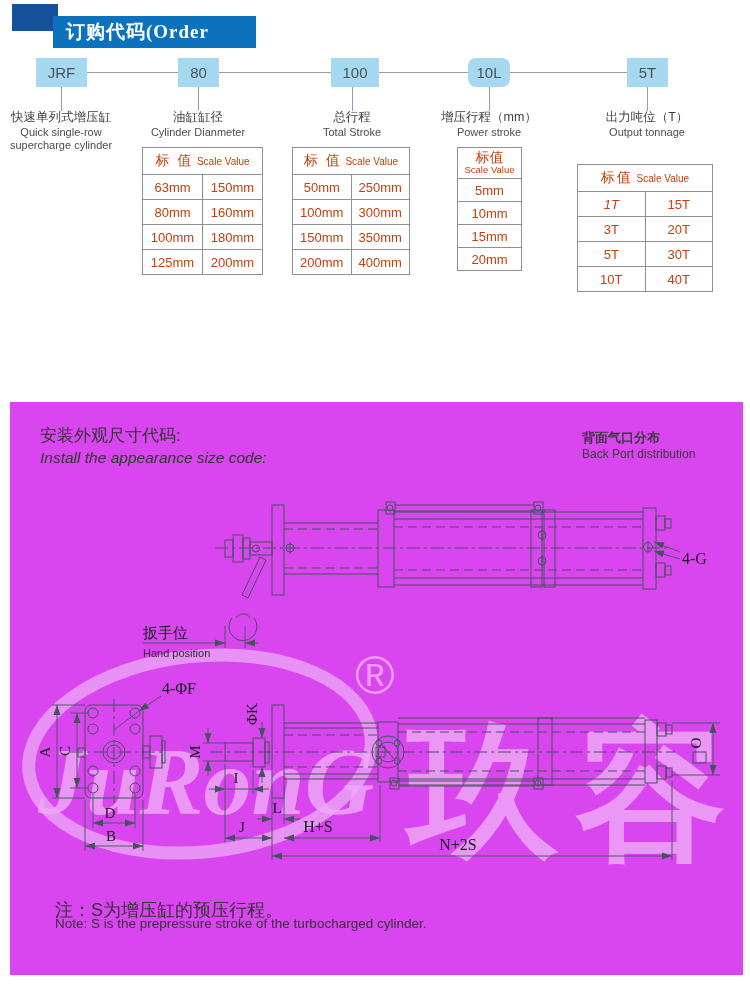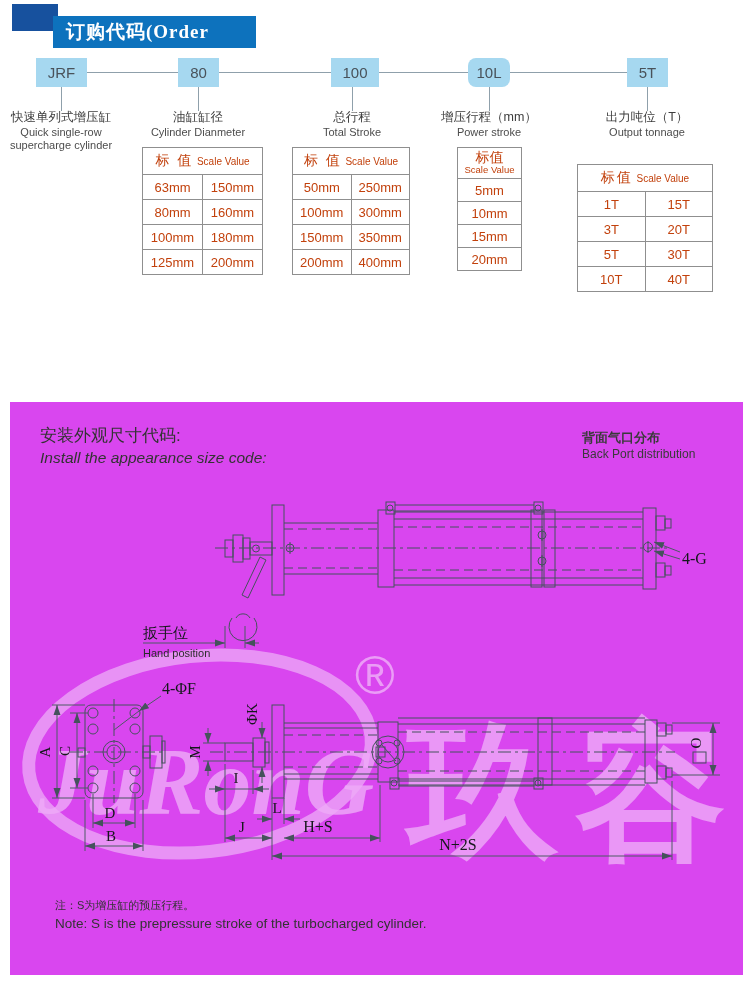--- a/index.html
+++ b/index.html
@@ -29,21 +29,21 @@
   .hd2 span{display:block;line-height:1.1;}
   .hd2 .then{font-size:9.5px;}
   
   .panel{position:absolute;left:10px;top:402px;width:733px;height:573px;background:#d946ef;
       border-radius:0;}
   .panel .t-cn{position:absolute;left:30px;top:22px;font-size:17px;color:#333333;}
   .panel .t-en{position:absolute;left:30px;top:47px;font-size:15.5px;color:#333333;font-style:italic;}
   .panel .bp-cn{position:absolute;left:572px;top:27px;font-size:13px;color:#3a3a3a;
       font-family:"Liberation Serif",serif;font-weight:bold;}
   .panel .bp-en{position:absolute;left:572px;top:45px;font-size:12px;color:#3a3a3a;}
-  .panel .note-cn{position:absolute;left:45px;top:496px;font-size:11px;color:#333333;}
+  .panel .note-cn{position:absolute;left:45px;top:496px;font-size:18px;color:#333333;}
   .panel .note-en{position:absolute;left:45px;top:514px;font-size:13.5px;color:#333333;}
   .panel svg{position:absolute;left:0;top:0;}
   .ln line,.ln rect,.ln circle,.ln path{stroke:#45525c;fill:none;stroke-width:1;}
   .dim line{stroke:#4c5a64;}
   .cl{stroke-dasharray:13 4 3 4;}
   .hid{stroke-dasharray:9 5;}
   text.dlb{font-family:"Liberation Serif",serif;font-size:15px;fill:#15181b;stroke:none;}
   text.dlb2{font-family:"Liberation Serif",serif;font-size:16px;fill:#15181b;stroke:none;}
   text.clb{font-family:"Liberation Sans",sans-serif;font-size:15px;fill:#15181b;stroke:none;}
   text.clbs{font-family:"Liberation Sans",sans-serif;font-size:11px;fill:#2c2c2c;stroke:none;}
@@ -156,21 +156,21 @@
         </tr>
   </tbody>
     </table>
 
   <table class="tbl" style="left:577px;top:149px;width:136px;margin-top:15px;">
     <tbody>
         <tr>
           <td class="hd" colspan="2"><span class="thcn">标值</span> <span class="then">Scale Value</span></td>
         </tr>
     <tr>
-          <td style="width:63px;">1T</td>
+          <td style="width:63px;font-style:italic;">1T</td>
           <td>15T</td>
         </tr>
     <tr>
           <td>3T</td>
           <td>20T</td>
         </tr>
     <tr>
           <td>5T</td>
           <td>30T</td>
         </tr>

